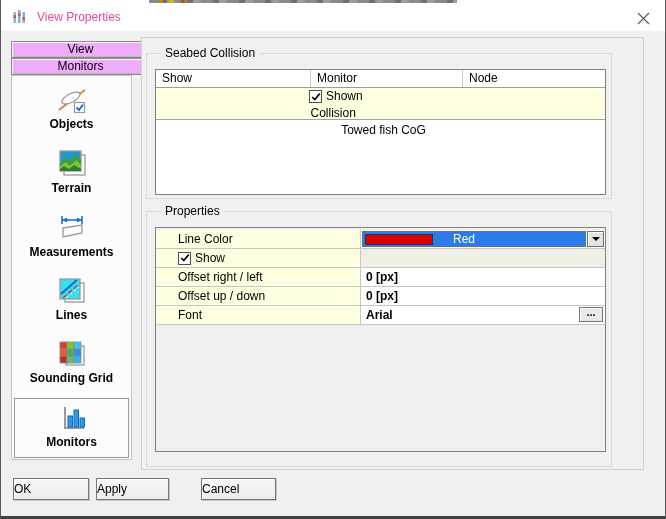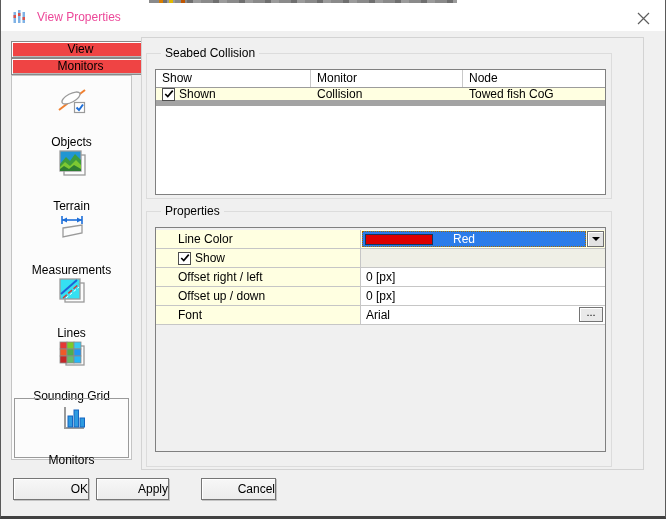--- a/index.html
+++ b/index.html
@@ -18,80 +18,80 @@
   .d1 { left:158px; background:#d97e00; } .d2 { left:168px; background:#e2b800; }
   .d3 { left:180px; background:#c05500; }
 
   .titlebar { position:absolute; top:3px; left:0; width:100%; height:28px; background:#FFFFFF;
               display:flex; align-items:center; padding-left:11px; }
   .titlebar .title { margin-left:9px; color:#ec4899; }
   .close-btn { position:absolute; right:6px; top:2px; width:32px; height:26px;
                display:flex; align-items:center; justify-content:center; cursor:pointer; }
 
   
-  .tab { position:absolute; left:10px; width:139px; text-align:center; background:#ef4444;
+  .tab { position:absolute; left:10px; width:139px; text-align:center; background:#f0abfc;
          border:1px solid #8a8a8a; box-shadow:inset 1px 1px 0 #ffffff, inset -1px -1px 0 #b9b9b9;
          line-height:15px; cursor:pointer; }
   .tab-view { top:41px; height:17px; }
   .tab-profiles { top:58px; height:17px; }
 
   .icon-list { position:absolute; left:10px; top:75px; width:121px; height:385px;
                background:#FCFCFC; border:1px solid #c4c4c4; }
   .side-item { position:absolute; left:2px; right:2px; text-align:center; cursor:pointer; }
-  .side-item .lbl { display:block; margin-top:19px; }
+  .side-item .lbl { display:block; margin-top:1px;font-weight:bold; }
   .i-objects { top:8px; } .i-terrain { top:72px; } .i-measure { top:136px; }
   .i-lines { top:199px; } .i-sound { top:262px; }
   .i-monitors { top:322px; height:60px; border:1px solid #9a9a9a; padding-top:3px; }
 
   
   .main { position:absolute; left:140px; top:37px; width:503px; height:433px;
           background:#F0F0F0; border:1px solid #d3d3d3; }
 
   .groupbox { position:absolute; left:4px; width:466px; border:1px solid #dcdcdc; }
   .gb1 { top:15px; height:146px; }
   .gb2 { top:173px; height:256px; }
   .group-label { position:absolute; top:-8px; left:14px; background:#F0F0F0; padding:0 4px; }
 
   .listview { position:absolute; left:8px; top:15px; width:451px; height:126px;
               background:#FFFFFF; border:1px solid #808080; }
   .lv-header { display:flex; height:18px; background:#FFFFFF; border-bottom:1px solid #9c9c9c; }
   .lv-header .hcell { line-height:17px; padding-left:6px; border-right:1px solid #c9c9c9; }
   .hc1 { width:155px; } .hc2 { width:152px; } .hc3 { flex:1; border-right:none !important; }
-  .lv-row { display:flex; height:18px; background:#FFFFE1; border-bottom:6px solid #a3a3a3; align-items:center; }
+  .lv-row { display:flex; height:32px; background:#FFFFE1; border-bottom:1px solid #a3a3a3; align-items:center;flex-direction:column; }
   .lv-row .cell { line-height:17px; padding-left:6px; }
   .c1 { width:155px; display:flex; align-items:center; gap:4px; }
   .c2 { width:152px; } .c3 { flex:1; }
 
   .checkbox { width:13px; height:13px; background:#FFFFFF; border:1px solid #4d4d4d;
               display:inline-flex; align-items:center; justify-content:center; flex:0 0 auto; }
 
   .propgrid { position:absolute; left:8px; top:15px; width:451px; height:225px;
               background:#F0F0F0; border:1px solid #808080; padding-top:2px; }
   .prow { display:flex; height:19px; border-bottom:1px solid #c6c6c6; }
   .pcell-l { width:205px; background:#FFFFE1; border-right:1px solid #c6c6c6;
              display:flex; align-items:center; padding-left:22px; gap:4px; }
   .pcell-v { flex:1; position:relative; display:flex; align-items:center; }
-  .v-plain { background:#FFFFFF; padding-left:5px; }
+  .v-plain { background:#FFFFFF; padding-left:5px;font-weight:bold; }
   .v-dim { background:#EFEFE6; }
   .v-combo { background:#FFFFE1; }
   .combo-sel { position:absolute; left:1px; top:1px; bottom:1px; right:19px;
                border:1px dotted #a36a00; display:flex; align-items:center; color:#FFFFFF; }
   .swatch { width:68px; height:11px; border:1px solid #16365c; margin-left:2px; flex:0 0 auto; }
   .combo-sel .sel-text { margin-left:20px; }
   .drop-btn { position:absolute; right:1px; top:1px; bottom:1px; width:17px; background:#E3E3E3;
               border:1px solid #6f6f6f; box-shadow:inset 1px 1px 0 #ffffff;
               display:flex; align-items:center; justify-content:center; cursor:pointer; }
   .drop-tri { width:0; height:0; border-left:4px solid transparent; border-right:4px solid transparent;
               border-top:4px solid #000; }
   .ellipsis-btn { position:absolute; right:2px; top:1px; width:24px; height:15px; background:#E9E9E9;
               border:1px solid #747474; box-shadow:inset 1px 1px 0 #ffffff; font-size:11px;
               line-height:9px; text-align:center; cursor:pointer; }
 
   
-  .btn { position:absolute; top:478px; height:22px; text-align:right; line-height:20px;
+  .btn { position:absolute; top:478px; height:22px; text-align:left; line-height:20px;
          background:linear-gradient(#F7F7F7,#ECECEC); border:1px solid #767676;
          box-shadow:inset 1px 1px 0 #ffffff, 1px 1px 0 rgba(0,0,0,0.18); cursor:pointer; }
   .btn-ok { left:12px; width:76px; } .btn-apply { left:95px; width:73px; } .btn-cancel { left:200px; width:75px; }
 
   svg { display:block; }
   .icon32 { margin:0 auto; }
 </style>
 </head>
 <body>
 

